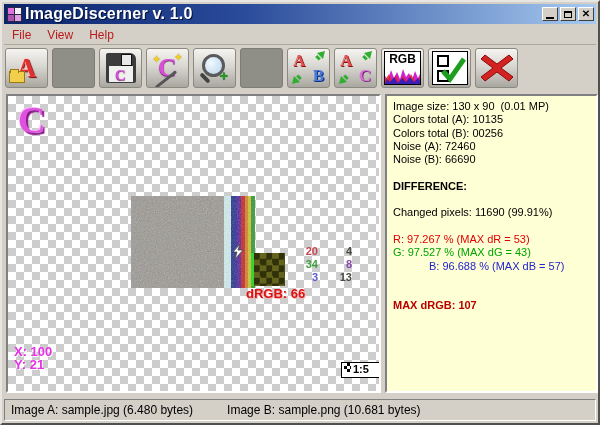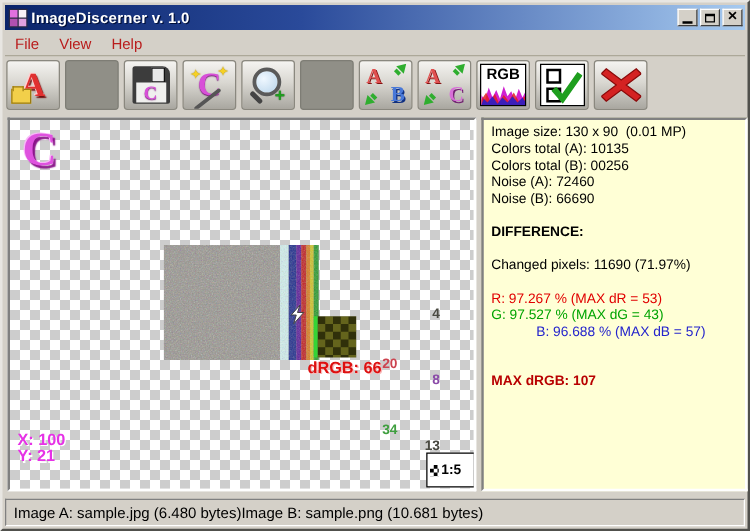--- a/index.html
+++ b/index.html
@@ -7,21 +7,21 @@
   #window{position:relative; width:600px; height:425px; background:#d4d0c8;
     border:2px solid; border-color:#e8e6e2 #50504c #50504c #e8e6e2; box-sizing:border-box;}
 
   
   .titlebar{position:absolute; left:2px; top:2px; right:2px; height:20px;
     background:linear-gradient(90deg,#0a246a 0%, #2a4a9a 40%, #a6caf0 100%);
     display:flex; align-items:center; padding:0 2px; box-sizing:border-box;}
   .app-icon{width:15px; height:15px; margin:0 3px 0 1px; background:#2a2a44;
     display:grid; grid-template-columns:1fr 1fr; grid-template-rows:1fr 1fr; gap:1px; padding:1px; box-sizing:border-box;}
   .app-icon i{display:block;}
-  .title-text{color:#fff; font-weight:bold; font-size:12px; letter-spacing:0.2px;
+  .title-text{color:#fff; font-weight:bold; font-size:16px; letter-spacing:0.2px;
     text-shadow:1px 1px 0 #00103a; flex:1;}
   .winbtn{width:16px; height:14px; margin-left:2px; background:#d4d0c8;
     border:1px solid; border-color:#fff #404040 #404040 #fff;
     display:flex; align-items:center; justify-content:center; box-sizing:border-box;}
   .glyph-min{width:8px; height:2px; background:#000; margin-top:7px;}
   .glyph-max{width:8px; height:7px; border:1px solid #000; border-top-width:2px; box-sizing:border-box;}
   .glyph-close{font-size:10px; font-weight:bold; color:#000; line-height:10px;}
 
   
   .menubar{position:absolute; left:2px; top:23px; right:2px; height:19px;
@@ -72,50 +72,50 @@
   .letter-c{position:absolute; left:10px; top:4px; font-family:"Liberation Serif", serif;
     font-weight:bold; font-size:38px; line-height:40px; color:#df52df;
     text-shadow:-1px -1px 0 #f8b8f8, 2px 2px 1px #8a158a;}
   .noise-img{position:absolute; left:123px; top:100px;}
   .pixel-zoom{position:absolute; left:243px; top:157px; width:31px; height:33px;
     border-left:3px solid #35d435;
     background:repeating-conic-gradient(#64641c 0% 25%, #30300a 0% 50%) 0 0 / 12.4px 12.4px; box-sizing:content-box;}
   .cursor-bolt{position:absolute; left:224px; top:148px;}
   .readout{position:absolute; left:284px; top:149px; font-size:11px; font-weight:bold; line-height:13px;}
   .readout .row{display:flex;}
-  .readout .c1{width:26px; text-align:right;margin-top:40px;}
+  .readout .c1{width:26px; text-align:right;}
   .readout .c2{width:22px; margin-left:12px; text-align:right;}
   .v-red{color:#cc4450;} .v-green{color:#3f9f3f;} .v-blue{color:#5a5acc;}
   .v-dark{color:#4a4a42;} .v-violet{color:#8a4aa8;}
   .drgb-label{position:absolute; left:238px; top:190px; font-size:13px; font-weight:bold; color:#dd1010; text-shadow:1px 1px 0 #f8b8b8;}
   .coord{position:absolute; left:6px; font-size:13px; font-weight:bold; color:#e632e6; text-shadow:1px 1px 0 #ffffff;}
   .coord.x{top:248px;} .coord.y{top:261px;}
-  .zoom-ind{position:absolute; left:333px; top:266px; width:39px; height:28px; background:#fff;
-    border:1px solid #000; display:flex; align-items:center; padding:0 2px; box-sizing:border-box;}
+  .zoom-ind{position:absolute; left:333px; top:266px; width:39px; height:16px; background:#fff;
+    border:1px solid #000; display:flex; padding:0 2px; box-sizing:border-box;}
   .zoom-ind .mini-check{width:7px; height:9px; background:repeating-conic-gradient(#000 0% 25%, #fff 0% 50%) 0 0 / 6px 6px; margin-right:2px;}
   .zoom-ind .ratio{font-size:11px; font-weight:bold; color:#000;}
 
   
   .panel{position:absolute; left:383px; top:92px; width:213px; height:299px; box-sizing:border-box;
     border:2px solid; border-color:#808080 #ffffff #ffffff #808080;
     background:#ffffd6; padding:4px 6px; font-size:11px; line-height:13.3px; color:#000;}
   .pl{white-space:pre;}
   .pl.blank{height:13.3px;}
   .pl.bold{font-weight:bold;}
   .pl.red{color:#e10000;}
   .pl.green{color:#00a400;}
   .pl.blue{color:#2424cc;margin-left:36px;}
   .pl.gray{color:#8a8a8a; font-weight:bold;}
   .pl.darkred{color:#b80000; font-weight:bold;}
 
   
   .statusbar{position:absolute; left:2px; right:2px; bottom:2px; height:22px;
     border:1px solid; border-color:#808080 #ffffff #ffffff #808080;
     background:#d4d0c8; display:flex; align-items:center; font-size:12px; color:#000; padding-left:6px; box-sizing:border-box;}
-  .statusbar .sb-b{}
+  .statusbar .sb-b{margin-left:34px;}
 </style>
 </head>
 <body>
 
 <div id="window">
 
   <div class="titlebar">
     <span class="app-icon">
       <i style="background:#e070e0"></i>
         <i style="background:#f8f0f8"></i>
@@ -283,21 +283,21 @@
 
   <div class="panel">
     <div class="pl">Image size: 130 x 90  (0.01 MP)</div>
     <div class="pl">Colors total (A): 10135</div>
     <div class="pl">Colors total (B): 00256</div>
     <div class="pl">Noise (A): 72460</div>
     <div class="pl">Noise (B): 66690</div>
     <div class="pl blank"></div>
     <div class="pl bold">DIFFERENCE:</div>
     <div class="pl blank"></div>
-    <div class="pl">Changed pixels: 11690 (71.97%)</div>
+    <div class="pl">Changed pixels: 11690 (99.91%)</div>
     <div class="pl blank"></div>
     <div class="pl red">R: 97.267 % (MAX dR = 53)</div>
     <div class="pl green">G: 97.527 % (MAX dG = 43)</div>
     <div class="pl blue">B: 96.688 % (MAX dB = 57)</div>
     <div class="pl blank"></div>
     <div class="pl blank"></div>
     <div class="pl darkred">MAX dRGB: 107</div>
   </div>
 
   <div class="statusbar">

